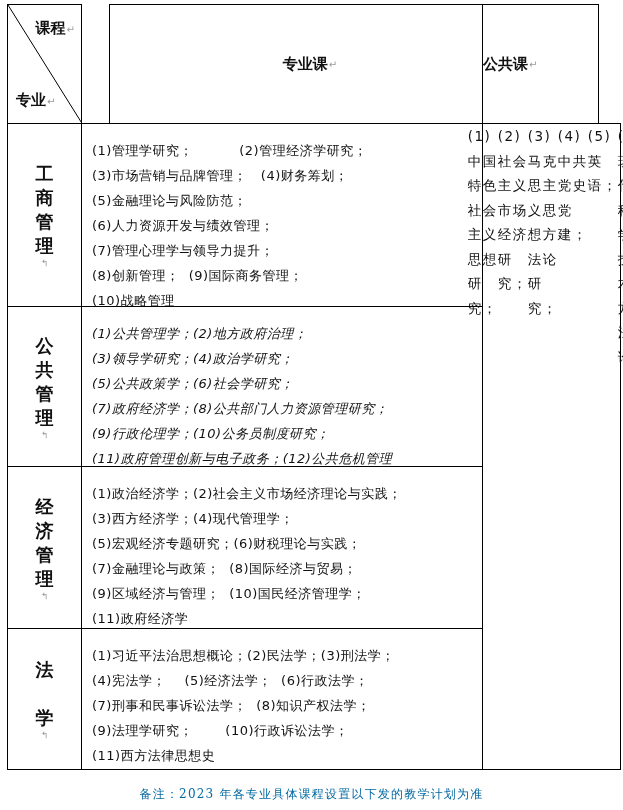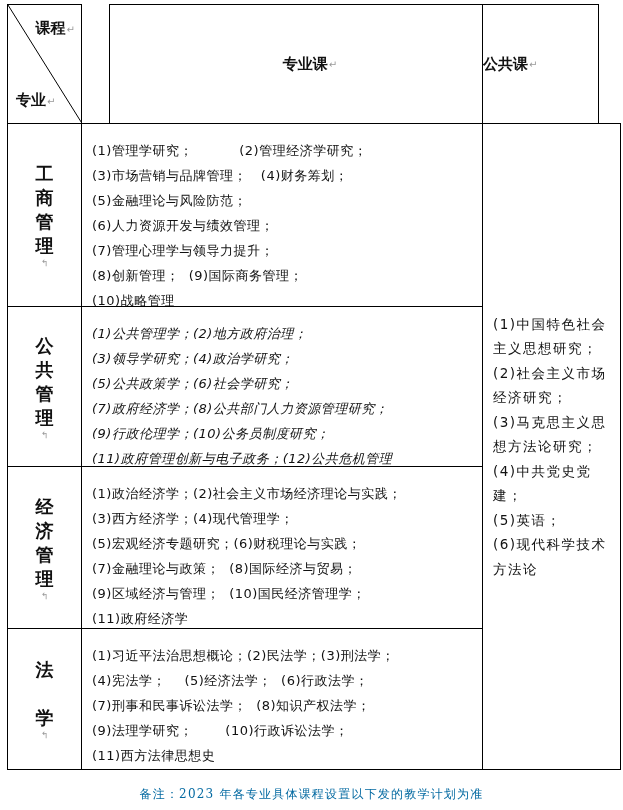--- a/index.html
+++ b/index.html
@@ -10,21 +10,21 @@
     .hdr-diag { left: 0; top: 0; width: 75px; height: 120px; }
     .hdr-diag svg { position: absolute; left: 0; top: 0; }
     .diag-top { position: absolute; right: 6px; top: 14px; font-size: 15px; font-weight: bold; }
     .diag-bot { position: absolute; left: 8px; top: 86px; font-size: 15px; font-weight: bold; }
     .hdr-major { left: 74px; top: 0; width: 402px; height: 120px; display: flex; align-items: center; justify-content: center; font-size: 15px; font-weight: bold; margin-left: 28px; }
     .hdr-public { left: 475px; top: 0; width: 117px; height: 120px; display: flex; align-items: center; font-size: 15px; font-weight: bold; }
     .pm { color: #999; font-size: 10px; font-weight: normal; margin-left: 1px; }
     .major-name { display: flex; flex-direction: column; align-items: center; justify-content: center; font-size: 18px; font-weight: bold; line-height: 24px; }
     .major-name .hint { color: #999; font-size: 9px; font-weight: normal; line-height: 10px; }
     .courses { padding: 14px 0 0 10px; font-size: 13px; line-height: 25px; white-space: pre; letter-spacing: 0.5px; }
-    .pub { left: 475px; top: 119px; width: 139px; height: 647px; display: flex; flex-direction: column; justify-content: center; padding: 0 4px 0 10px; font-size: 13.5px; line-height: 24.5px; letter-spacing: 1.5px; }
+    .pub { left: 475px; top: 119px; width: 139px; height: 647px; display: flex; flex-direction: row; justify-content: center; padding: 0 4px 0 10px; font-size: 13.5px; line-height: 24.5px; letter-spacing: 1.5px; }
     .note { position: absolute; left: 0; width: 623px; top: 786px; text-align: center; font-family: "DejaVu Serif", "Liberation Serif", serif; font-size: 12px; letter-spacing: 1.2px; color: #0369a1; }
   </style>
 </head>
 <body>
 
 <div class="tbl">
   <div class="cell hdr-diag">
     <svg width="75" height="120">
         <line x1="0" y1="0" x2="75" y2="120" stroke="#000" stroke-width="1"></line>
       </svg>

